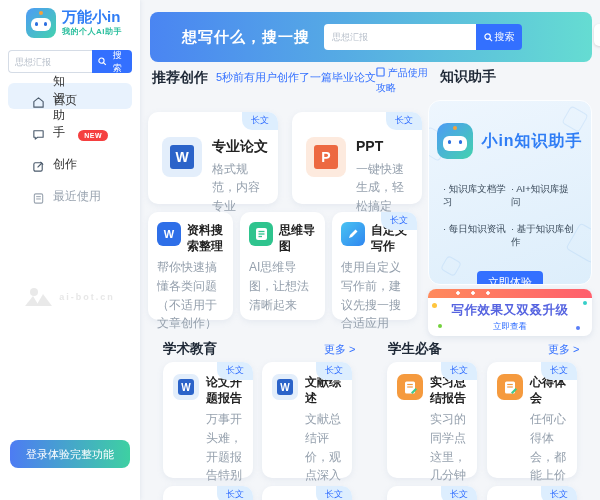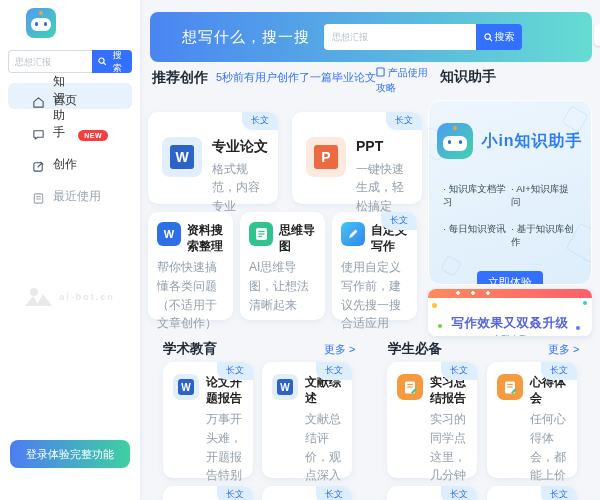--- a/index.html
+++ b/index.html
@@ -28,21 +28,21 @@
   .new-badge{margin-left:auto;background:#f53f3f;color:#fff;font-size:7px;font-weight:bold;padding:2px 6px;border-radius:8px;letter-spacing:.5px;}
   .watermark{position:absolute;left:0;top:286px;width:140px;display:flex;align-items:center;justify-content:center;gap:6px;opacity:.85;}
   .wm-logo{display:flex;align-items:flex-end;}
   .wm-text .l1{font-size:9px;font-weight:bold;color:#e3e3e3;letter-spacing:2px;}
   .wm-text .l2{font-size:15px;font-weight:bold;color:#e3e3e3;letter-spacing:1px;}
   .login-btn{position:absolute;left:10px;top:440px;width:120px;height:28px;border:none;border-radius:8px;background:linear-gradient(90deg,#4d7cf3,#3ed0a2);color:#fff;font-size:11px;cursor:pointer;}
 
   
   .main{position:absolute;left:140px;top:0;width:460px;height:500px;background:#f4f6f9;}
   .hero{position:absolute;left:10px;top:12px;width:442px;height:50px;border-radius:8px;background:linear-gradient(90deg,#4a85f2,#65dcd2);display:flex;align-items:center;padding-left:32px;}
-  .hero-title{color:#fff;font-size:15px;font-weight:normal;letter-spacing:1px;margin-right:14px;}
+  .hero-title{color:#fff;font-size:15px;font-weight:bold;letter-spacing:1px;margin-right:14px;}
   .hero input{width:152px;height:26px;border:none;border-radius:4px 0 0 4px;padding:0 8px;font-size:9px;outline:none;}
   .hero input::placeholder{color:#b7bfca;}
   .hero-btn{width:46px;height:26px;border:none;border-radius:0 4px 4px 0;background:#3370ff;color:#fff;font-size:10px;display:flex;align-items:center;justify-content:center;gap:2px;cursor:pointer;}
   .edge-tab{position:absolute;left:454px;top:24px;width:8px;height:22px;background:#fff;border-radius:5px 0 0 5px;box-shadow:0 1px 3px rgba(0,0,0,.15);}
 
   .head-row{position:absolute;left:12px;top:68px;width:440px;height:28px;}
   .sec-title{font-size:14px;font-weight:bold;color:#1f2937;}
   .ticker{position:absolute;left:64px;top:2px;font-size:11px;color:#3370ff;}
   .guide{position:absolute;left:224px;top:-2px;width:54px;font-size:10px;color:#3370ff;line-height:1.45;cursor:pointer;}
   .kh-title{position:absolute;left:288px;top:0;}
@@ -71,40 +71,44 @@
   .kh-logo-row{display:flex;align-items:center;justify-content:center;gap:8px;margin-top:22px;}
   .kh-card-title{font-size:16px;font-weight:bold;color:#2f7df5;letter-spacing:1px;}
   .kh-feats{display:grid;grid-template-columns:1fr 1fr;gap:14px 2px;padding:0 14px;margin-top:24px;}
   .kh-feat{font-size:9.5px;color:#3a4a5a;}
   .kh-feat::before{content:"· ";color:#3a4a5a;}
   .kh-cta{display:block;margin:22px auto 0;width:66px;height:23px;background:#3370ff;color:#fff;border:none;border-radius:4px;font-size:11px;cursor:pointer;}
 
   
   .promo{position:absolute;left:288px;top:289px;width:164px;height:47px;background:#fff;border-radius:8px;box-shadow:0 2px 6px rgba(140,160,190,.2);overflow:hidden;text-align:center;}
   .promo-bar{height:9px;background:linear-gradient(90deg,#ff8a5c,#ff5f6d);background-image:radial-gradient(circle at 30px 4px,#fff 1.5px,transparent 2px),radial-gradient(circle at 45px 4px,#fff 1.5px,transparent 2px),radial-gradient(circle at 60px 4px,#fff 1.5px,transparent 2px),linear-gradient(90deg,#ff8a5c,#ff5f6d);}
-  .promo-title{font-size:12.5px;font-weight:bold;color:#5563e0;margin-top:17px;letter-spacing:.5px;text-align:center;}
+  .promo-title{font-size:12.5px;font-weight:bold;color:#5563e0;margin-top:4px;letter-spacing:.5px;text-align:center;}
   .promo-link{font-size:8.5px;color:#3370ff;margin-top:2px;}
   .confetti{position:absolute;border-radius:50%;}
 
   .icon-sq{border-radius:8px;display:flex;align-items:center;justify-content:center;flex:0 0 auto;}
   .letter-tile{display:flex;align-items:center;justify-content:center;color:#fff;font-weight:bold;border-radius:3px;}
 </style>
 </head>
 <body>
 
 <div class="frame">
 
   <aside class="sidebar">
     <div class="logo-row">
       <div class="logo-badge">
         <span class="dot"></span>
         <span class="face">
             <span class="eye l"></span>
             <span class="eye r"></span>
           </span>
+      </div>
+      <div>
+        <div class="logo-title">万能小in</div>
+        <div class="logo-sub">我的个人AI助手</div>
       </div>
     </div>
     <div class="side-search">
       <input placeholder="思想汇报" style="">
       <button class="side-btn">
         <svg width="9" height="9" viewBox="0 0 10 10">
             <circle cx="4" cy="4" r="3" fill="none" stroke="#fff" stroke-width="1.3"></circle>
             <line x1="6.2" y1="6.2" x2="9" y2="9" stroke="#fff" stroke-width="1.3"></line>
           </svg>
         <span>搜索</span>

